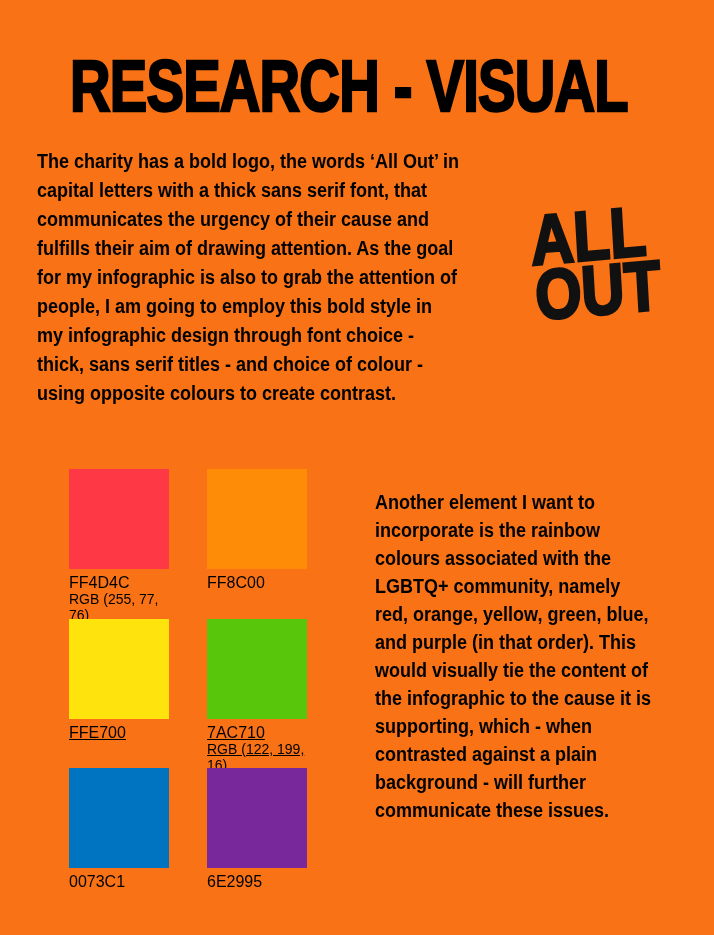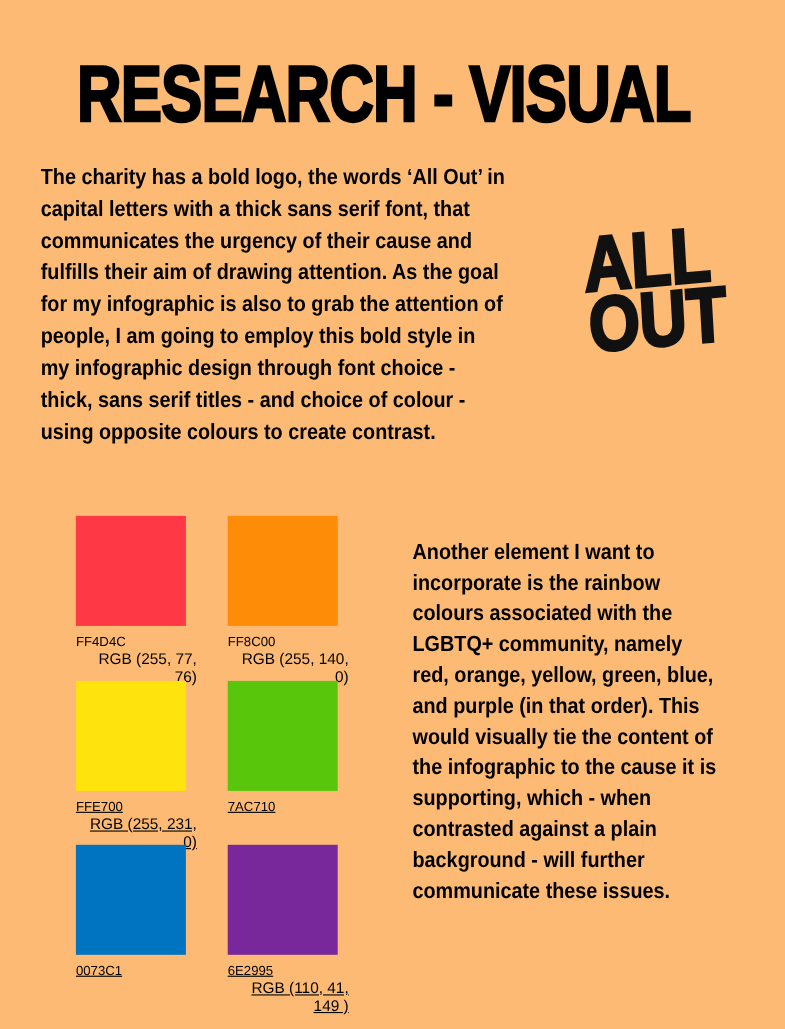--- a/index.html
+++ b/index.html
@@ -1,17 +1,17 @@
 <!DOCTYPE html>
 <html><head>
 <meta charset="utf-8">
 <style>
   html,body{margin:0;padding:0;background:#ffffff;}
   body{width:714px;height:935px;overflow:hidden;}
-  .page{position:relative;width:714px;height:935px;background:#fdba74;
+  .page{position:relative;width:714px;height:935px;background:#f97316;
         font-family:"Liberation Sans",sans-serif;color:#000;}
 
   .title{
     position:absolute;left:70px;top:50px;margin:0;
     font-weight:900;font-size:72px;line-height:1;letter-spacing:-1px;
     white-space:nowrap;color:#000;-webkit-text-stroke:2.5px #000;
     transform:scaleX(0.78);transform-origin:left top;
   }
 
   .para{
@@ -26,24 +26,24 @@
     transform:rotate(-5deg);transform-origin:left top;
   }
   .logo-line{
     font-weight:900;font-size:70px;line-height:0.78;letter-spacing:0;
     color:#111;-webkit-text-stroke:3px #111;
     transform:scaleX(0.85) skewX(-2deg);transform-origin:left top;
   }
 
   .cell{position:absolute;width:110px;}
   .c0{left:69px;}.c1{left:207px;}
-  .r0{top:469px;}.r1{top:619px;text-decoration:underline;}.r2{top:768px;text-decoration:underline;}
+  .r0{top:469px;}.r1{top:619px;text-decoration:underline;}.r2{top:768px;}
   .swatch{width:100px;height:100px;}
-  .hex{margin-top:6px;font-size:12px;line-height:16px;font-weight:normal;}
-  .rgb{font-size:14px;line-height:16px;font-weight:normal;text-align:right;}
+  .hex{margin-top:6px;font-size:16px;line-height:16px;font-weight:normal;}
+  .rgb{font-size:14px;line-height:16px;font-weight:normal;}
 </style>
 </head>
 <body>
 
 <main class="page">
 
   <h1 class="title">RESEARCH - VISUAL</h1>
 
   <p class="para intro">The charity has a bold logo, the words ‘All Out’ in
 capital letters with a thick sans serif font, that
@@ -64,43 +64,41 @@
 
     <div class="cell c0 r0">
       <div class="swatch" style="background-color: rgb(255, 56, 69);"></div>
       <div class="hex">FF4D4C</div>
       <div class="rgb">RGB (255, 77, 76)</div>
     </div>
 
     <div class="cell c1 r0">
       <div class="swatch" style="background-color: rgb(255, 140, 6);"></div>
       <div class="hex">FF8C00</div>
-      <div class="rgb">RGB (255, 140, 0)</div>
     </div>
 
     <div class="cell c0 r1">
       <div class="swatch" style="background-color: rgb(255, 227, 12);"></div>
       <div class="hex">FFE700</div>
-      <div class="rgb">RGB (255, 231, 0)</div>
     </div>
 
     <div class="cell c1 r1">
       <div class="swatch" style="background-color: rgb(88, 199, 12);"></div>
       <div class="hex">7AC710</div>
+      <div class="rgb">RGB (122, 199, 16)</div>
     </div>
 
     <div class="cell c0 r2">
       <div class="swatch" style="background-color: rgb(0, 115, 193);"></div>
       <div class="hex">0073C1</div>
     </div>
 
     <div class="cell c1 r2">
       <div class="swatch" style="background-color: rgb(120, 40, 154);"></div>
       <div class="hex">6E2995</div>
-      <div class="rgb">RGB (110, 41, 149 )</div>
     </div>
 
   </section>
 
   <p class="para side">Another element I want to
 incorporate is the rainbow
 colours associated with the
 LGBTQ+ community, namely
 red, orange, yellow, green, blue,
 and purple (in that order). This

